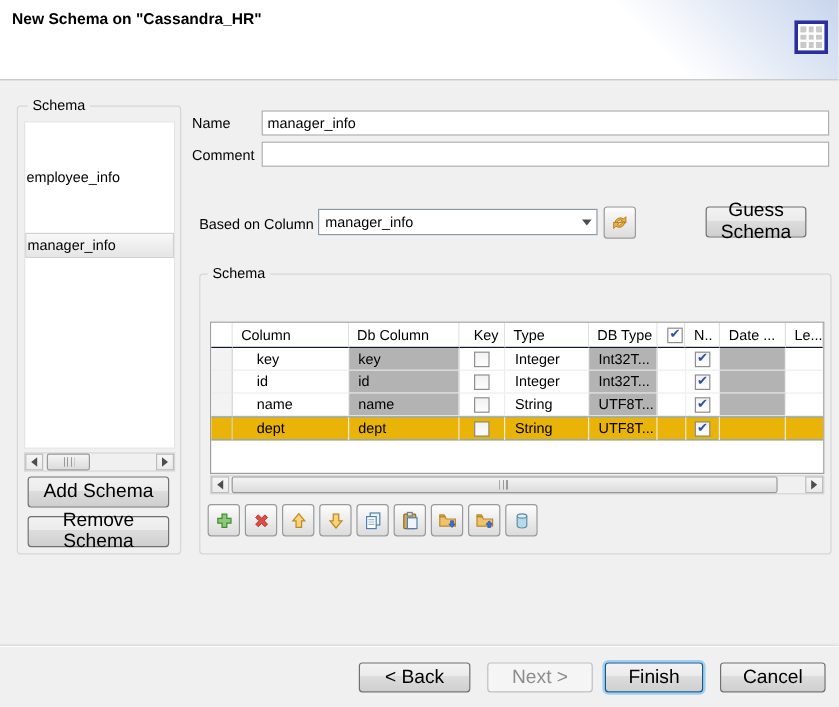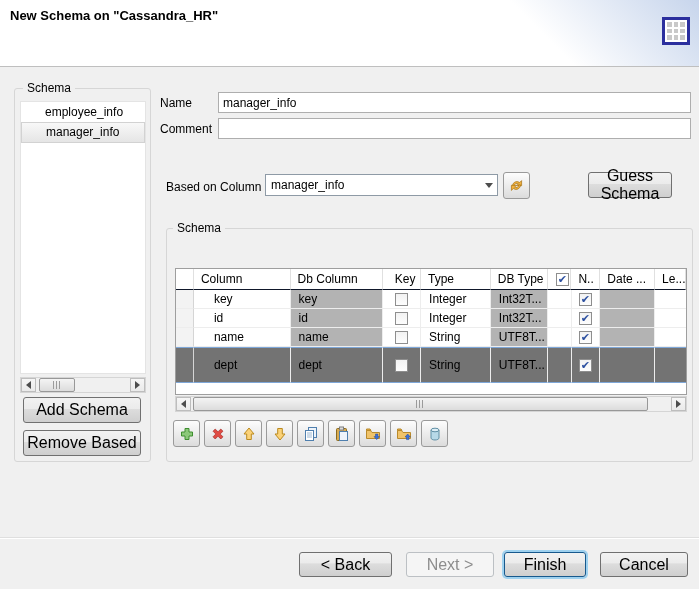--- a/index.html
+++ b/index.html
@@ -27,21 +27,21 @@
     border:1px solid #707070; border-radius:3px; font-size:16px; }
   .win-btn.disabled { background:#f5f5f5; border-color:#bcc0c4; color:#8d8d8d; }
   .win-btn.default { border:1px solid #18598d; box-shadow:0 0 0 2px #9ed1ef; }
   .tool-btn { width:27px; height:27px; border:1px solid #9a9a9a; border-radius:3px;
     background:linear-gradient(to bottom,#fdfdfd,#e9e9e9 60%,#dcdcdc);
     display:flex; align-items:center; justify-content:center; }
 
   
   .left-gb { left:14px; top:88px; width:137px; height:374px; }
   .schema-list { position:absolute; left:5px; top:12px; width:126px; height:273px; background:#fff; border:1px solid #e4e4e4; }
-  .list-item { height:20px; line-height:20px; padding-left:24px; }
+  .list-item { height:20px; line-height:20px; padding-left:1px;margin-top:36px; }
   .list-item.selected { background:linear-gradient(to bottom,#f8f8f8,#e5e5e5); border:1px solid #d2d2d2; height:21px; line-height:19px; }
   .left-btn { position:absolute; left:8px; width:118px; height:26px; }
 
   
   .hscroll { position:absolute; display:flex; align-items:stretch; height:16px; background:#f0f0f0; border:1px solid #d5d5d5; }
   .sb-btn { width:15px; background:linear-gradient(to bottom,#f6f6f6,#eaeaea); border:1px solid #bdbdbd;
     display:flex; align-items:center; justify-content:center; }
   .sb-track { flex:1; position:relative; }
   .sb-thumb { position:absolute; top:0; height:100%; background:linear-gradient(to bottom,#f4f4f4,#dcdcdc);
     border:1px solid #989898; border-radius:2px; display:flex; align-items:center; justify-content:center; }
@@ -71,21 +71,21 @@
   .c2 { width:93px; padding-left:8px; }
   .c3 { width:38px; justify-content:center; }
   .c4 { width:70px; padding-left:8px; }
   .c5 { width:57px; padding-left:8px; }
   .c6 { width:24px; justify-content:center; }
   .c7 { width:29px; justify-content:center; }
   .c8 { width:55px; }
   .c9 { width:31px; border-right:none; }
   .ghead .c1, .ghead .c8 { padding-left:7px; }
   .gray-cell { background:#b3b3b3; }
-  .gdata.sel .gcell { background:#737373; border-top:1px solid #7ea7d8; border-bottom:1px solid #7ea7d8; height:36px; }
+  .gdata.sel .gcell { background:#eab308; border-top:1px solid #7ea7d8; border-bottom:1px solid #7ea7d8; height:20px; }
   .cb { width:13px; height:13px; border:1px solid #8e8e8e; background:linear-gradient(to bottom,#f2f2f2,#fdfdfd);
     display:flex; align-items:center; justify-content:center; font-size:11px; color:#2d50a0; line-height:11px; }
   .ghead .cb { background:#fff; }
 
   .toolbar { position:absolute; left:6px; top:191px; display:flex; gap:4px; }
 
   
   .footer-sep { position:absolute; left:0; top:537px; width:699px; height:2px;
     background:linear-gradient(to bottom,#dfdfdf 50%,#ffffff 50%); }
   .foot-btn { position:absolute; top:552px; height:25px; }
@@ -127,21 +127,21 @@
         <div class="sb-thumb" style="left:3px; width:36px;">
             <span class="grip"></span>
           </div>
       </div>
       <div class="sb-btn">
           <span class="tri-r"></span>
         </div>
     </div>
 
     <button class="win-btn left-btn" style="top:308px;">Add Schema</button>
-    <button class="win-btn left-btn" style="top:341px;">Remove Based</button>
+    <button class="win-btn left-btn" style="top:341px;">Remove Schema</button>
   </div>
 
   <div class="form-label" style="left:160px; top:96px;">Name</div>
   <input class="text-input" style="left: 218px; top: 92px; width: 473px;" value="manager_info">
   <div class="form-label" style="left:160px; top:122px;">Comment</div>
   <input class="text-input" style="left: 218px; top: 118px; width: 473px;" value="">
 
   <div class="form-label" style="left:166px; top:180px;">Based on Column Family</div>
   <div class="combo">
     <span class="combo-text">manager_info</span>

